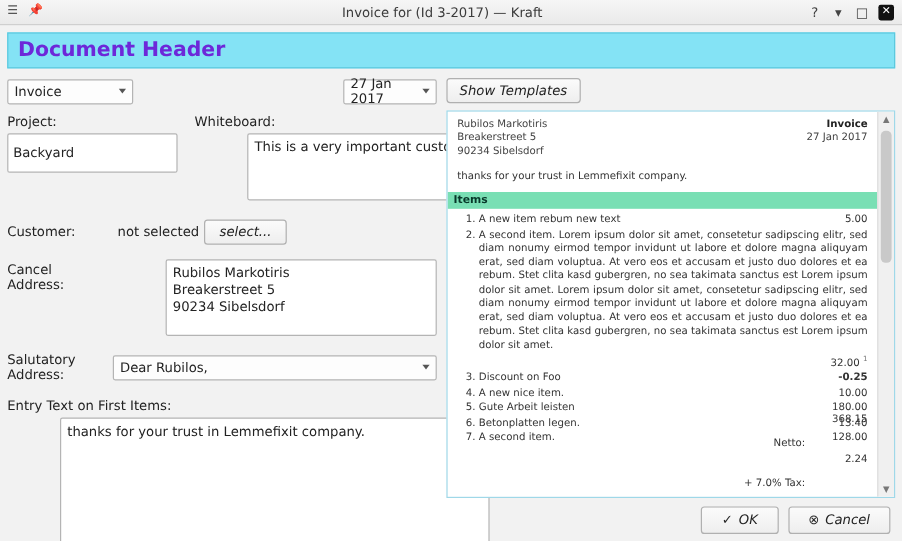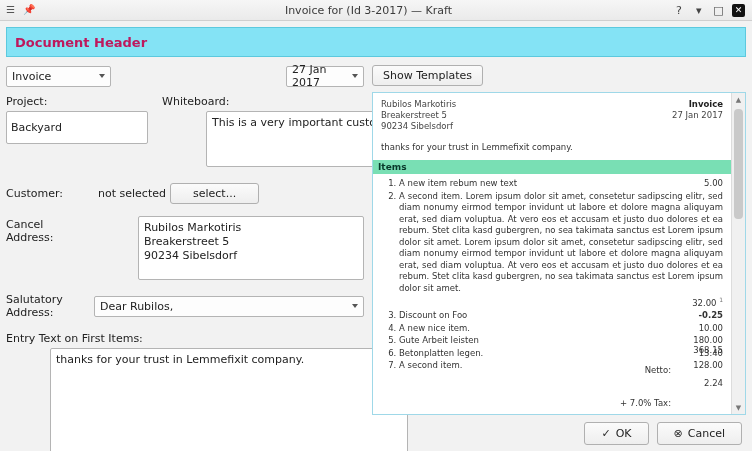--- a/index.html
+++ b/index.html
@@ -87,23 +87,23 @@
     margin: 6px 6px 0 6px;
     height: 28px;
     background: #84e3f5;
     border: 1px solid #5cc9de;
     display: flex;
     align-items: center;
     padding-left: 8px;
     flex: 0 0 auto;
   }
   .doc-header-text {
-    font-size: 13px;
+    font-size: 17px;
     font-weight: bold;
-    color: #be185d;
+    color: #6d28d9;
   }
   
   .content {
     flex: 1 1 auto;
     display: flex;
     padding: 8px 6px 0 6px;
     gap: 8px;
     min-height: 0;
   }
   .left-pane {
@@ -175,20 +175,21 @@
     font-size: 11px;
     background: linear-gradient(#fbfbfb, #eeeeee);
     border: 1px solid #b0b0b0;
     border-radius: 3px;
     padding: 3px 10px;
     color: #222;
     cursor: default;
     display: inline-flex;
     align-items: center;
     gap: 5px;
+    font-style: italic;
   }
 
   
   .top-row {
     display: flex;
     align-items: center;
     height: 22px;
     margin-bottom: 8px;
   }
   .type-combo { width: 105px; }
@@ -204,21 +205,21 @@
   .white-area { height: 56px; width: 100%; }
 
   .customer-row {
     display: flex;
     align-items: center;
     margin-top: 16px;
     gap: 0;
   }
   .customer-label { width: 92px; font-size: 11px; }
   .customer-value { width: 72px; font-size: 11px; color: #222; }
-  .select-btn { padding: 3px 22px; }
+  .select-btn { padding: 3px 12px; }
 
   .postal-row {
     display: flex;
     margin-top: 12px;
   }
   .postal-label { width: 88px; padding-top: 2px; }
   .postal-area { flex: 1 1 auto; height: 64px; }
 
   .sal-row {
     display: flex;

